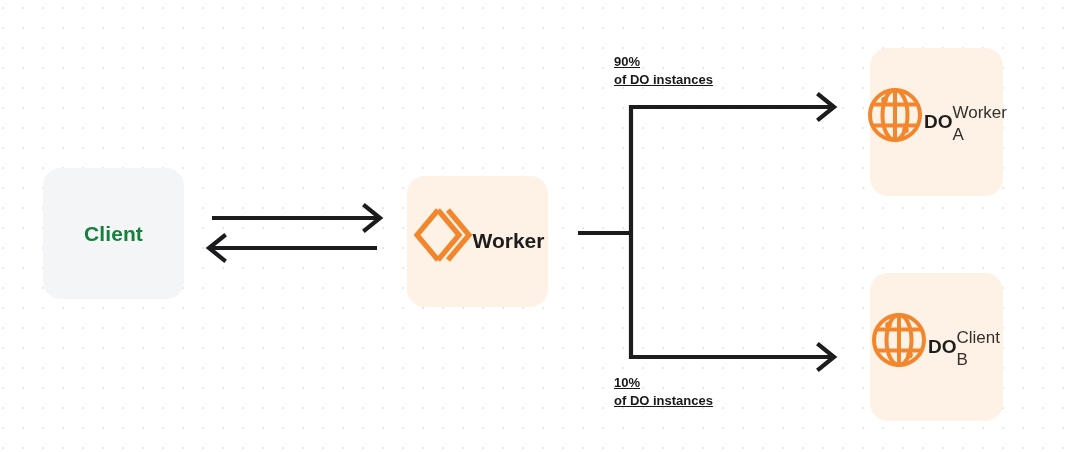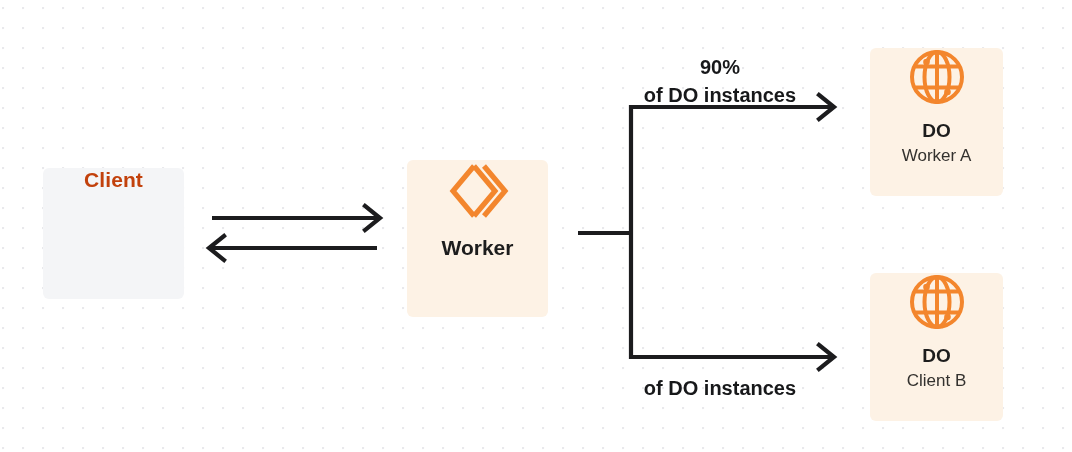--- a/index.html
+++ b/index.html
@@ -29,58 +29,59 @@
     left: 0;
     top: 0;
     width: 1072px;
     height: 452px;
   }
 
   .node {
     position: absolute;
     box-sizing: border-box;
     display: flex;
-    flex-direction: column;
+    flex-direction: row;
     align-items: center;
-    border-radius: 6px;
+    justify-content: center;
+    border-radius: 18px;
   }
 
   .node-client {
     left: 43px;
     top: 168px;
     width: 141px;
     height: 131px;
     background-color: #f4f5f7;
   }
   .node-worker {
     left: 407px;
-    top: 160px;
+    top: 176px;
     width: 141px;
-    height: 157px;
+    height: 131px;
     background-color: #fdf2e5;
   }
   .node-do-a {
     left: 870px;
     top: 48px;
     width: 133px;
     height: 148px;
     background-color: #fdf2e5;
   }
   .node-do-b {
     left: 870px;
     top: 273px;
     width: 133px;
     height: 148px;
     background-color: #fdf2e5;
   }
 
   .node-plain-label {
     font-size: 21px;
     font-weight: bold;
-    color: #c2410c;
+    color: #15803d;
     letter-spacing: 0.1px;
   }
 
   .node-icon {
     display: block;
     line-height: 0;
   }
 
   .worker-icon { margin-bottom: 14px; }
   .do-icon { margin-bottom: 14px; }
@@ -95,26 +96,27 @@
     font-size: 17px;
     font-weight: normal;
     color: #33312e;
     line-height: 1.25;
     margin-top: 3px;
   }
   .node-worker .node-title { font-size: 21px; }
 
   .edge-label {
     position: absolute;
-    text-align: center;
-    font-size: 20px;
+    text-align: left;
+    font-size: 13px;
     font-weight: bold;
     color: #17181a;
     line-height: 1.42;
     white-space: nowrap;
+    text-decoration: underline;
   }
   .label-90 {
     left: 614px;
     top: 53px;
     width: 212px;
   }
   .label-10 {
     left: 614px;
     top: 374px;
     width: 212px;
@@ -206,16 +208,17 @@
     <span class="node-title">DO</span>
     <span class="node-subtitle">Client B</span>
   </div>
 
   <div class="edge-label label-90">
     <div>90%</div>
     <div>of DO instances</div>
   </div>
 
   <div class="edge-label label-10">
+    <div>10%</div>
     <div>of DO instances</div>
   </div>
 
 </div>
 
 </body></html>

